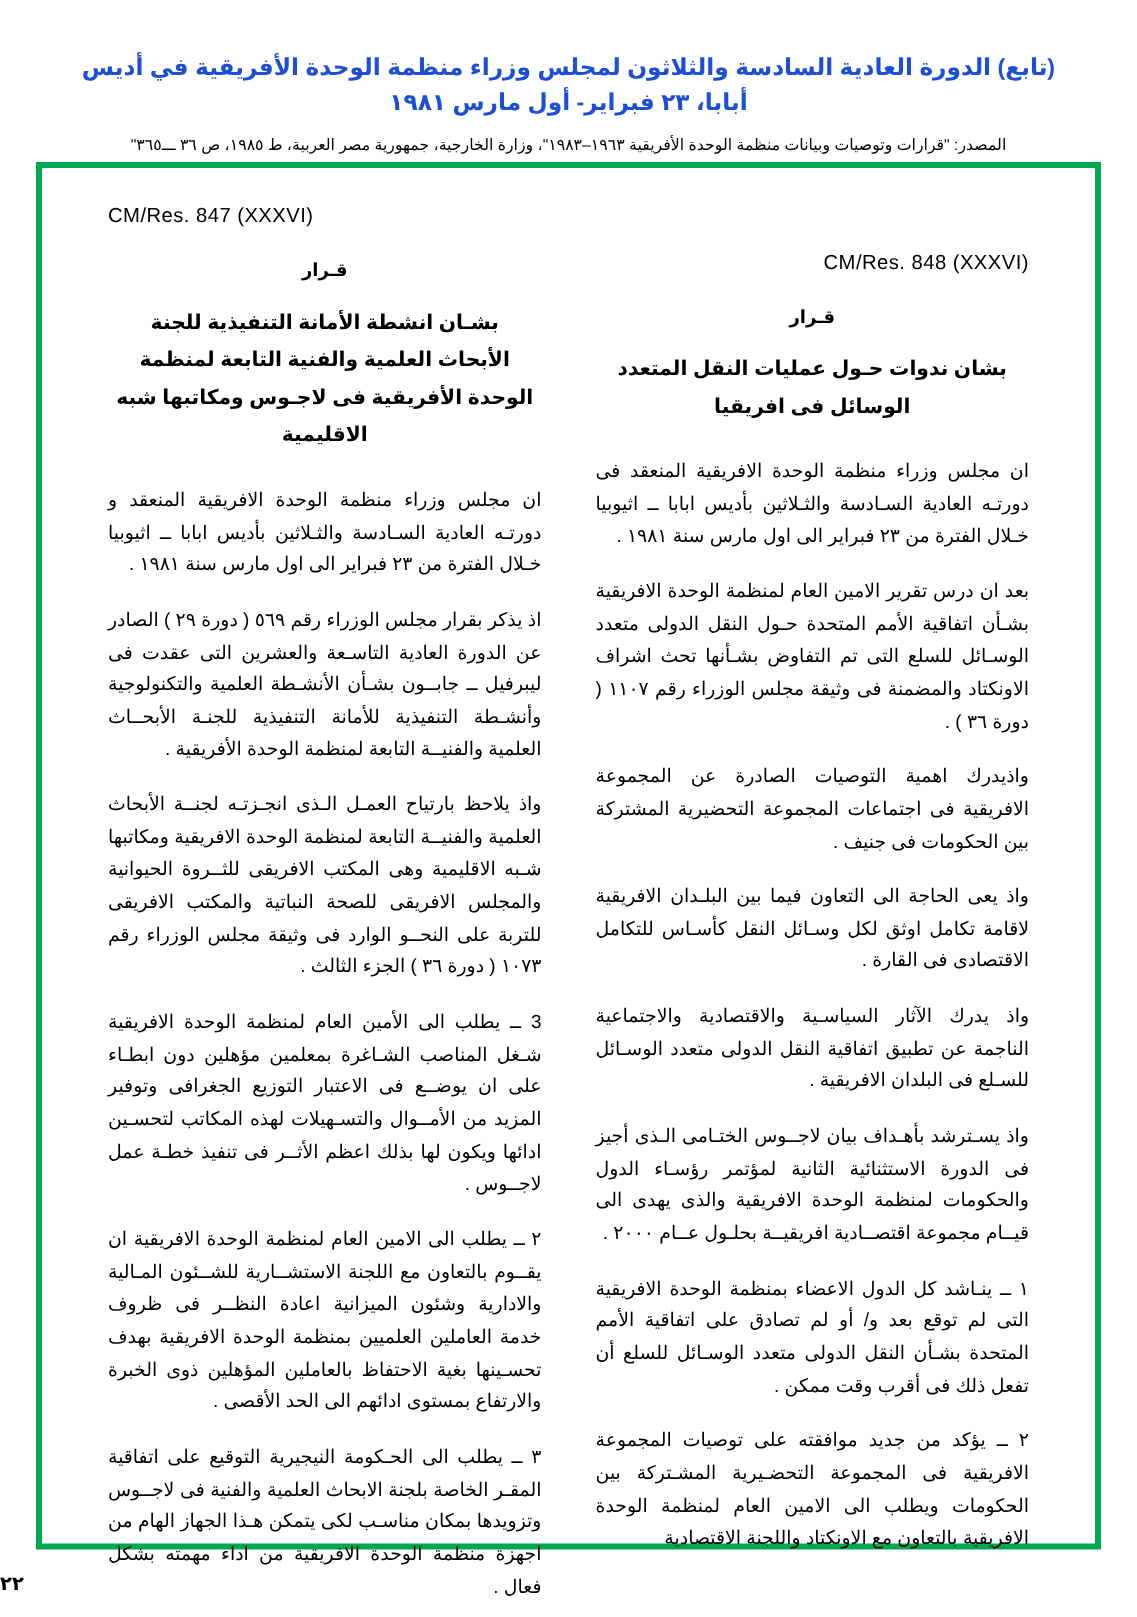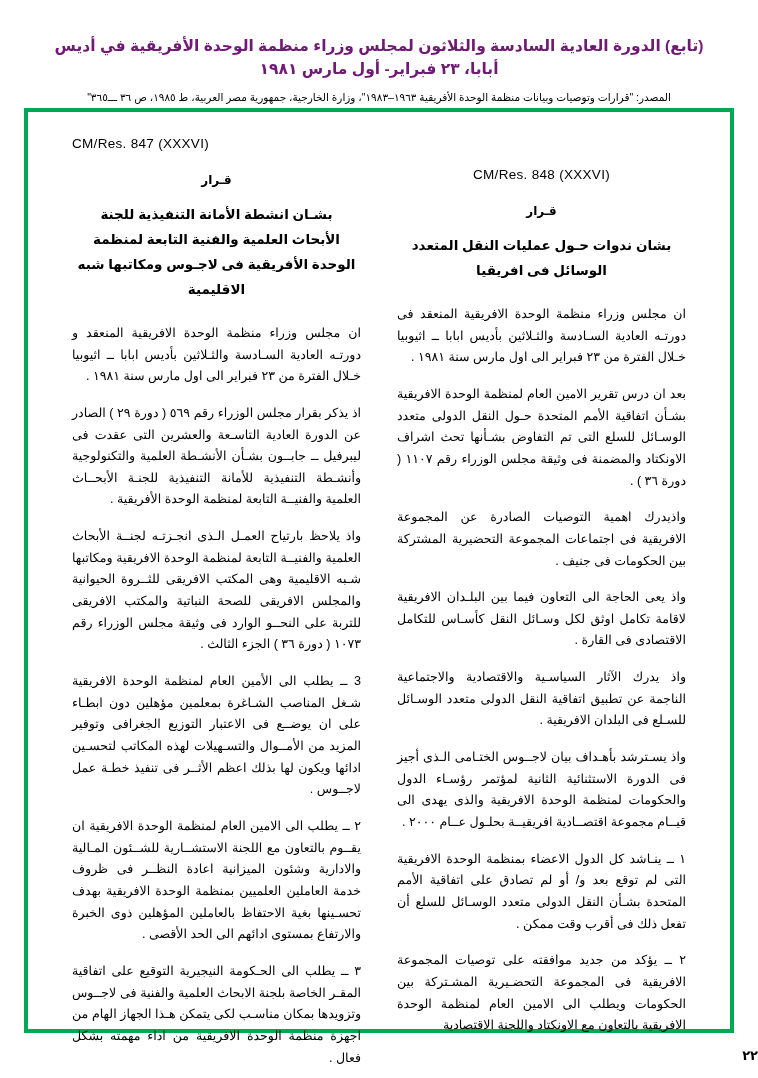--- a/index.html
+++ b/index.html
@@ -27,21 +27,21 @@
   .header {
     padding: 34px 44px 0 44px;
     text-align: center;
   }
   .header-title {
     font-family: "Liberation Sans", "DejaVu Sans", sans-serif;
     font-weight: bold;
     font-size: 15.5px;
     line-height: 1.5;
     letter-spacing: 0px;
-    color: #701a75;
+    color: #1d4ed8;
     direction: rtl;
   }
   .header-source {
     margin-top: 9px;
     font-family: "Liberation Sans", "DejaVu Sans", sans-serif;
     font-size: 10.5px;
     line-height: 1.5;
     color: #000;
     direction: rtl;
   }
@@ -76,21 +76,21 @@
   .col-left  { padding: 0 18px 0 22px; }
 
   .res-id {
     font-family: Liberation Sans, sans-serif;
     font-size: 13.5px;
     direction: ltr;
     text-align: left;
     margin: 6px 0 0 0;
     letter-spacing: 0.3px;
   }
-  .col-right .res-id { text-align: center; margin-top: 37px; }
+  .col-right .res-id { text-align: right; margin-top: 37px; }
   .col-left .res-id { text-align: left; }
 
   .kicker {
     text-align: center;
     font-family: "Liberation Sans", "DejaVu Sans", sans-serif;
     font-weight: bold;
     font-size: 12px;
     letter-spacing: 4px;
     margin: 22px 0 0 0;
   }
@@ -113,21 +113,21 @@
     margin: 15px 0 0 0;
     direction: rtl;
   }
   .para.first { margin-top: 20px; }
 
   .footer {
     position: absolute;
     left: 0;
     right: 0;
     top: 1048px;
-    text-align: right;
+    text-align: left;
     font-family: "Liberation Sans", "DejaVu Sans", sans-serif;
     font-size: 13px;
     font-weight: bold;
   }
 </style>
 </head>
 <body>
 
 <div class="page">
 

